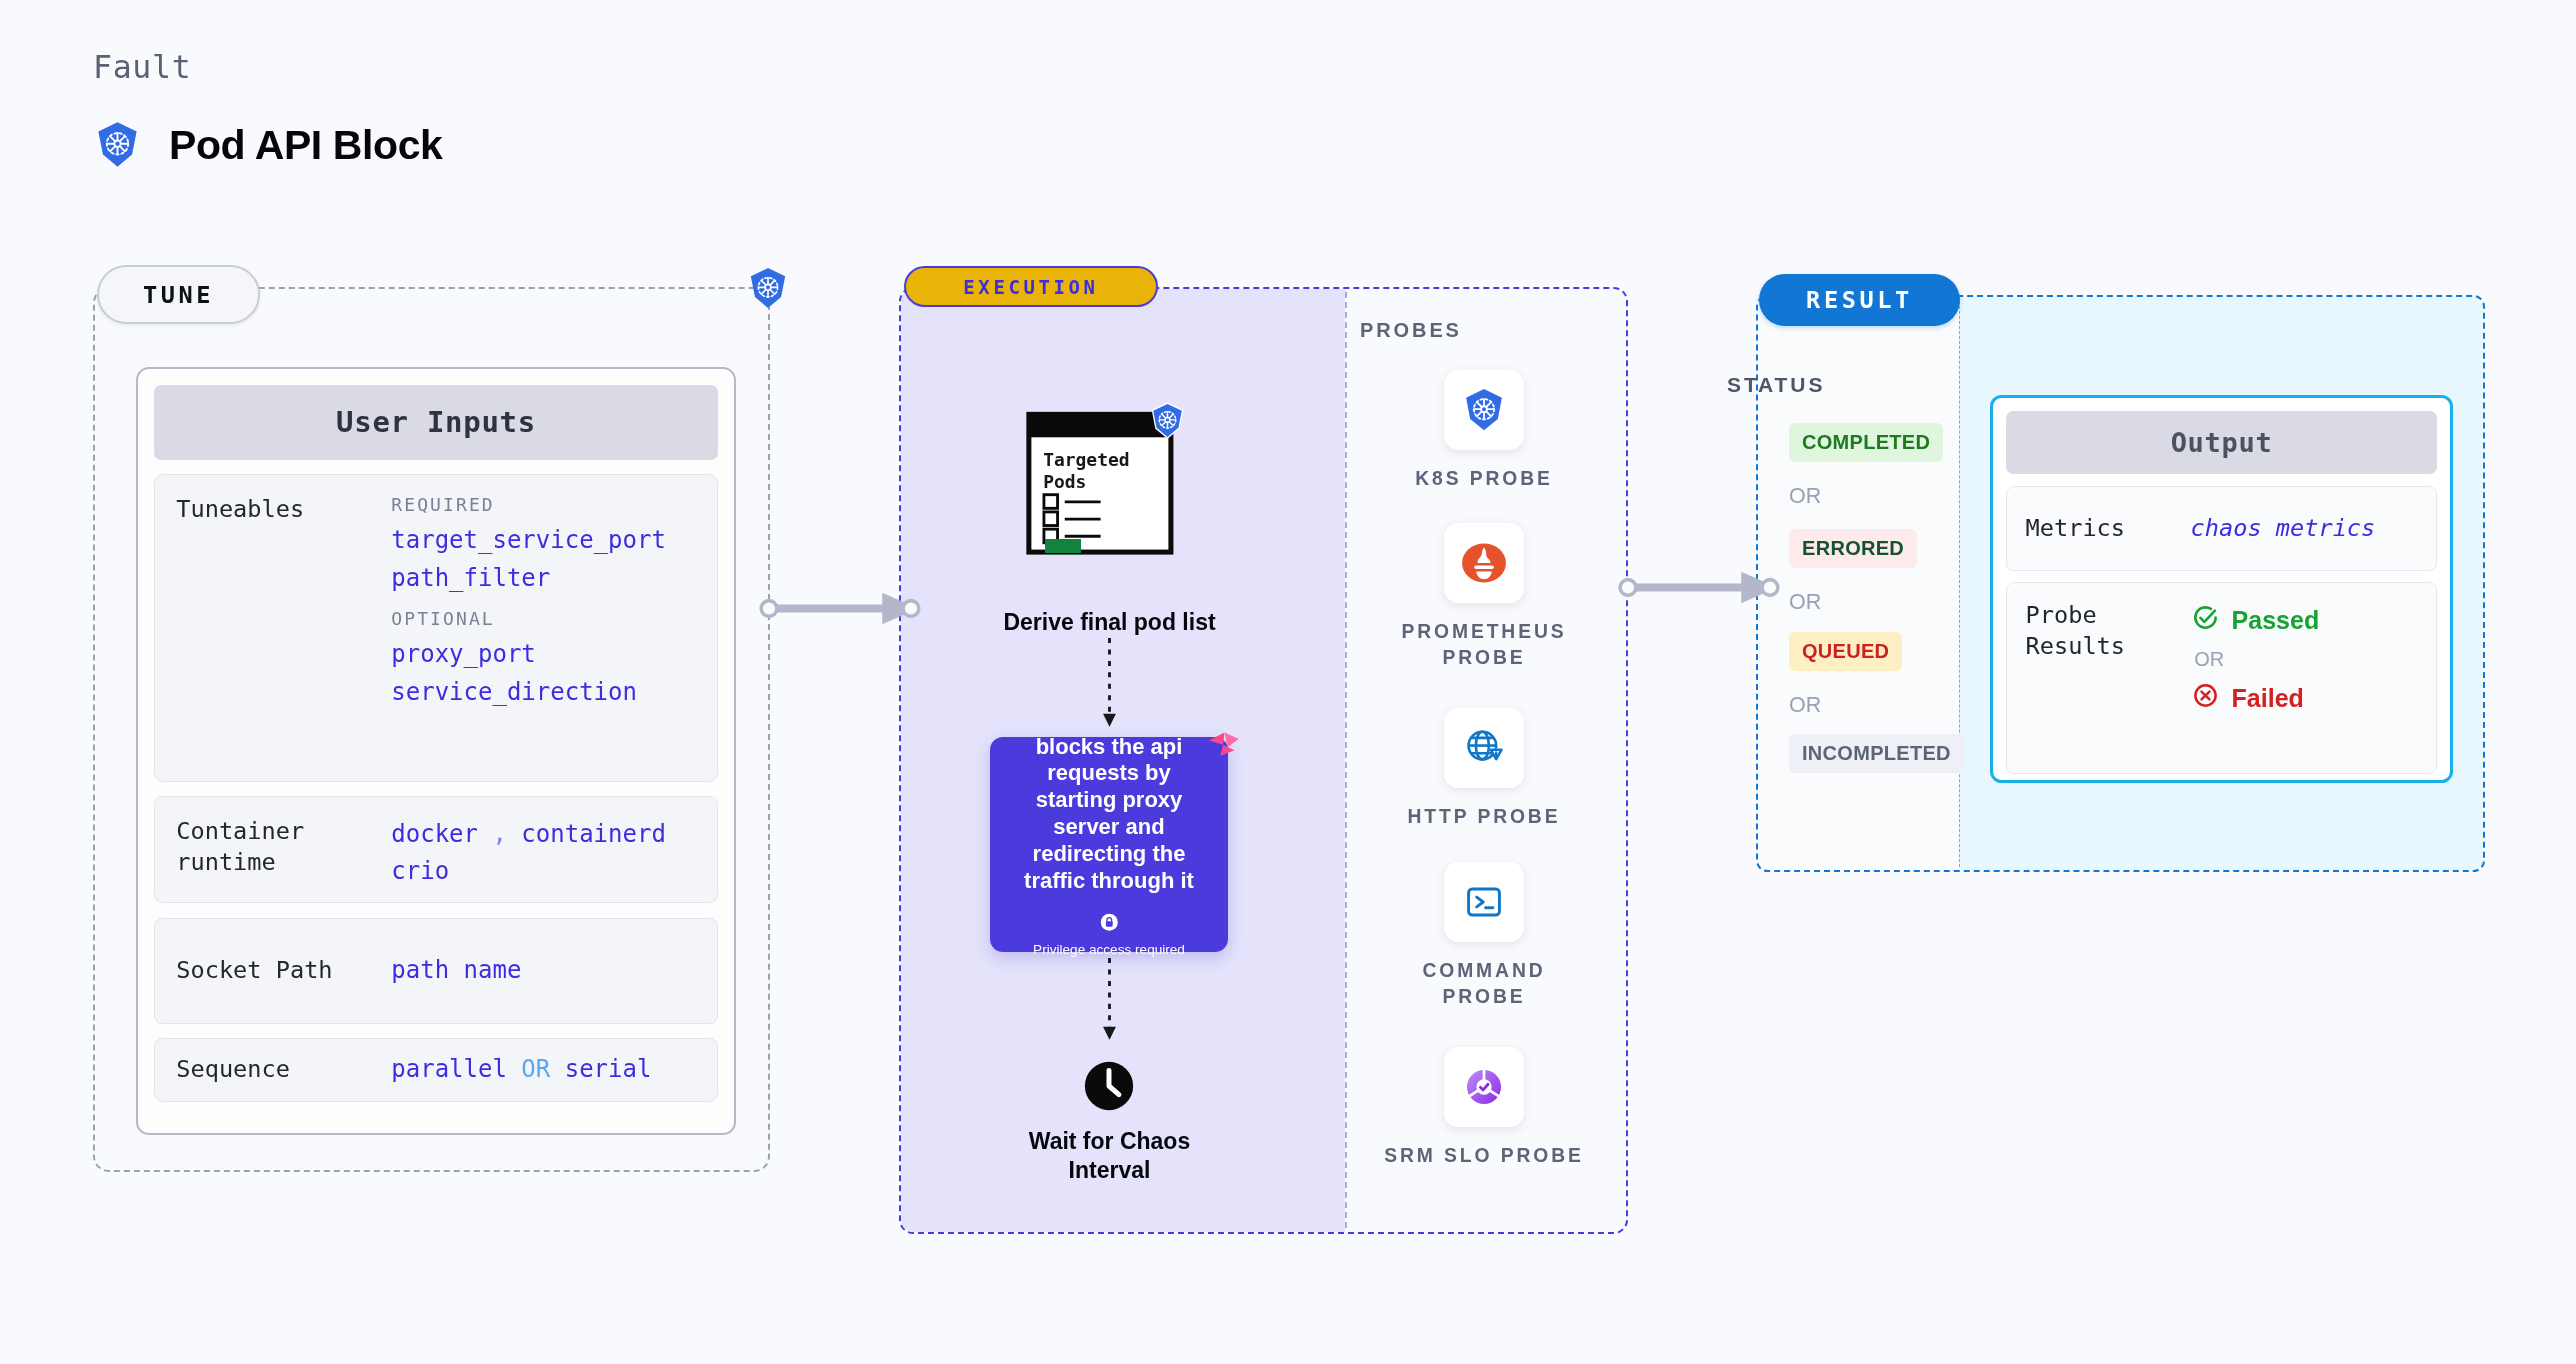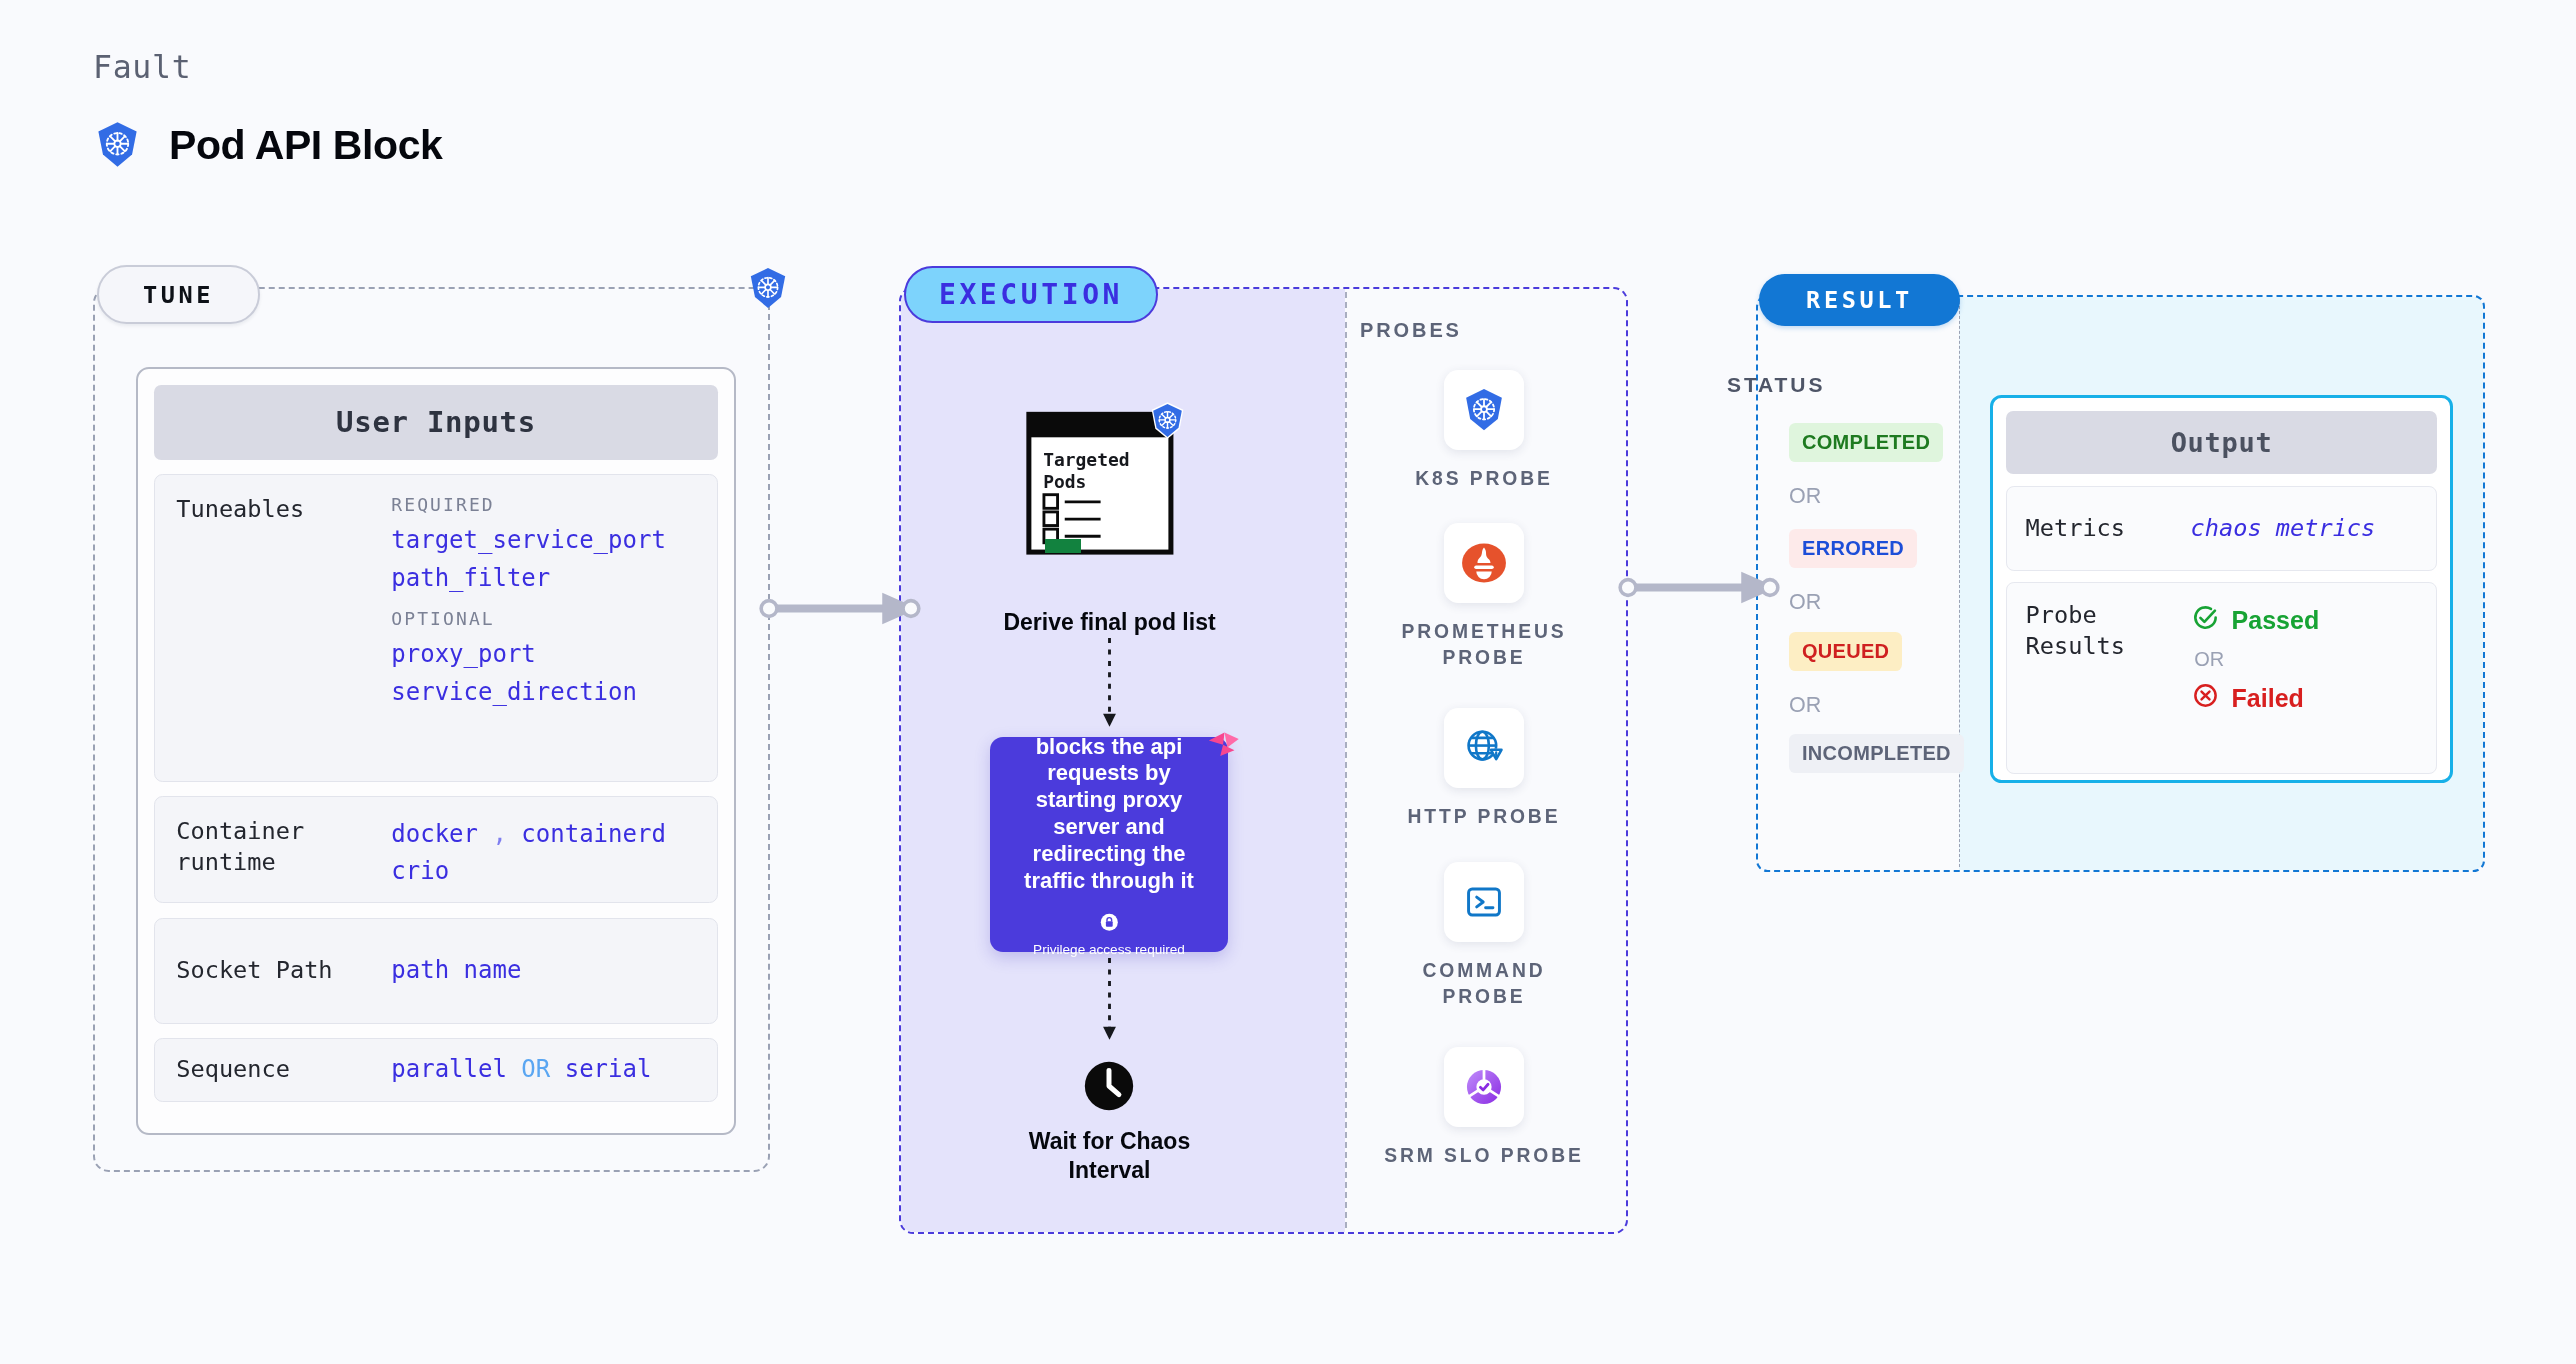--- a/index.html
+++ b/index.html
@@ -95,23 +95,23 @@
     position: absolute; left: 901px; top: 289px;
     width: 444px; height: 943px;
     background: #e4e3fb; border-radius: 13px 0 0 13px;
   }
   #probes-divider {
     position: absolute; left: 1345px; top: 292px;
     width: 0; height: 936px;
     border-left: 2.1px dashed #a9aec0;
   }
   #execution-tag {
-    left: 904px; top: 266px; width: 254px; height: 57px;
+    left: 904px; top: 266px; width: 254px; height: 41px;
     border: 2.9px solid #4b3bdc; border-radius: 30px;
-    background: #7dd3fc; color: #3a2ee0; font-size: 28px;
+    background: #eab308; color: #3a2ee0; font-size: 19px;
   }
   #probes-heading {
     position: absolute; left: 1360px; top: 319px;
     font-size: 20px; font-weight: 700; color: #5d6478; letter-spacing: 2.9px;
   }
   .probe-item {
     position: absolute; width: 208px;
     display: flex; flex-direction: column; align-items: center;
   }
   .probe-tile {
@@ -476,21 +476,21 @@
   <div id="result-status-col"></div>
   <div id="result-output-col"></div>
   <div id="result-outer"></div>
   <div id="result-divider"></div>
   <div id="result-tag" class="stage-tag">RESULT</div>
 
   <div id="status-heading">STATUS</div>
 
   <div class="status-badge" style="top:423px; background:#dff5dd; color:#1e7a20;">COMPLETED</div>
   <div class="status-or" style="top:484px;">OR</div>
-  <div class="status-badge" style="top:529px; background:#fdeaea; color:#1d4ed8;">ERRORED</div>
+  <div class="status-badge" style="top:529px; background:#fdeaea; color:#14532d;">ERRORED</div>
   <div class="status-or" style="top:590px;">OR</div>
   <div class="status-badge" style="top:632px; background:#fdeec4; color:#cf2020;">QUEUED</div>
   <div class="status-or" style="top:693px;">OR</div>
   <div class="status-badge" style="top:734px; background:#eef0f5; color:#5d6478;">INCOMPLETED</div>
 
   <div id="output-card">
     <div class="card-title" style="height:63px; font-size:27px; color:#4b5160;">Output</div>
 
     <div class="res-row" style="height:85px; align-items:center;">
       <div class="res-key">Metrics</div>

